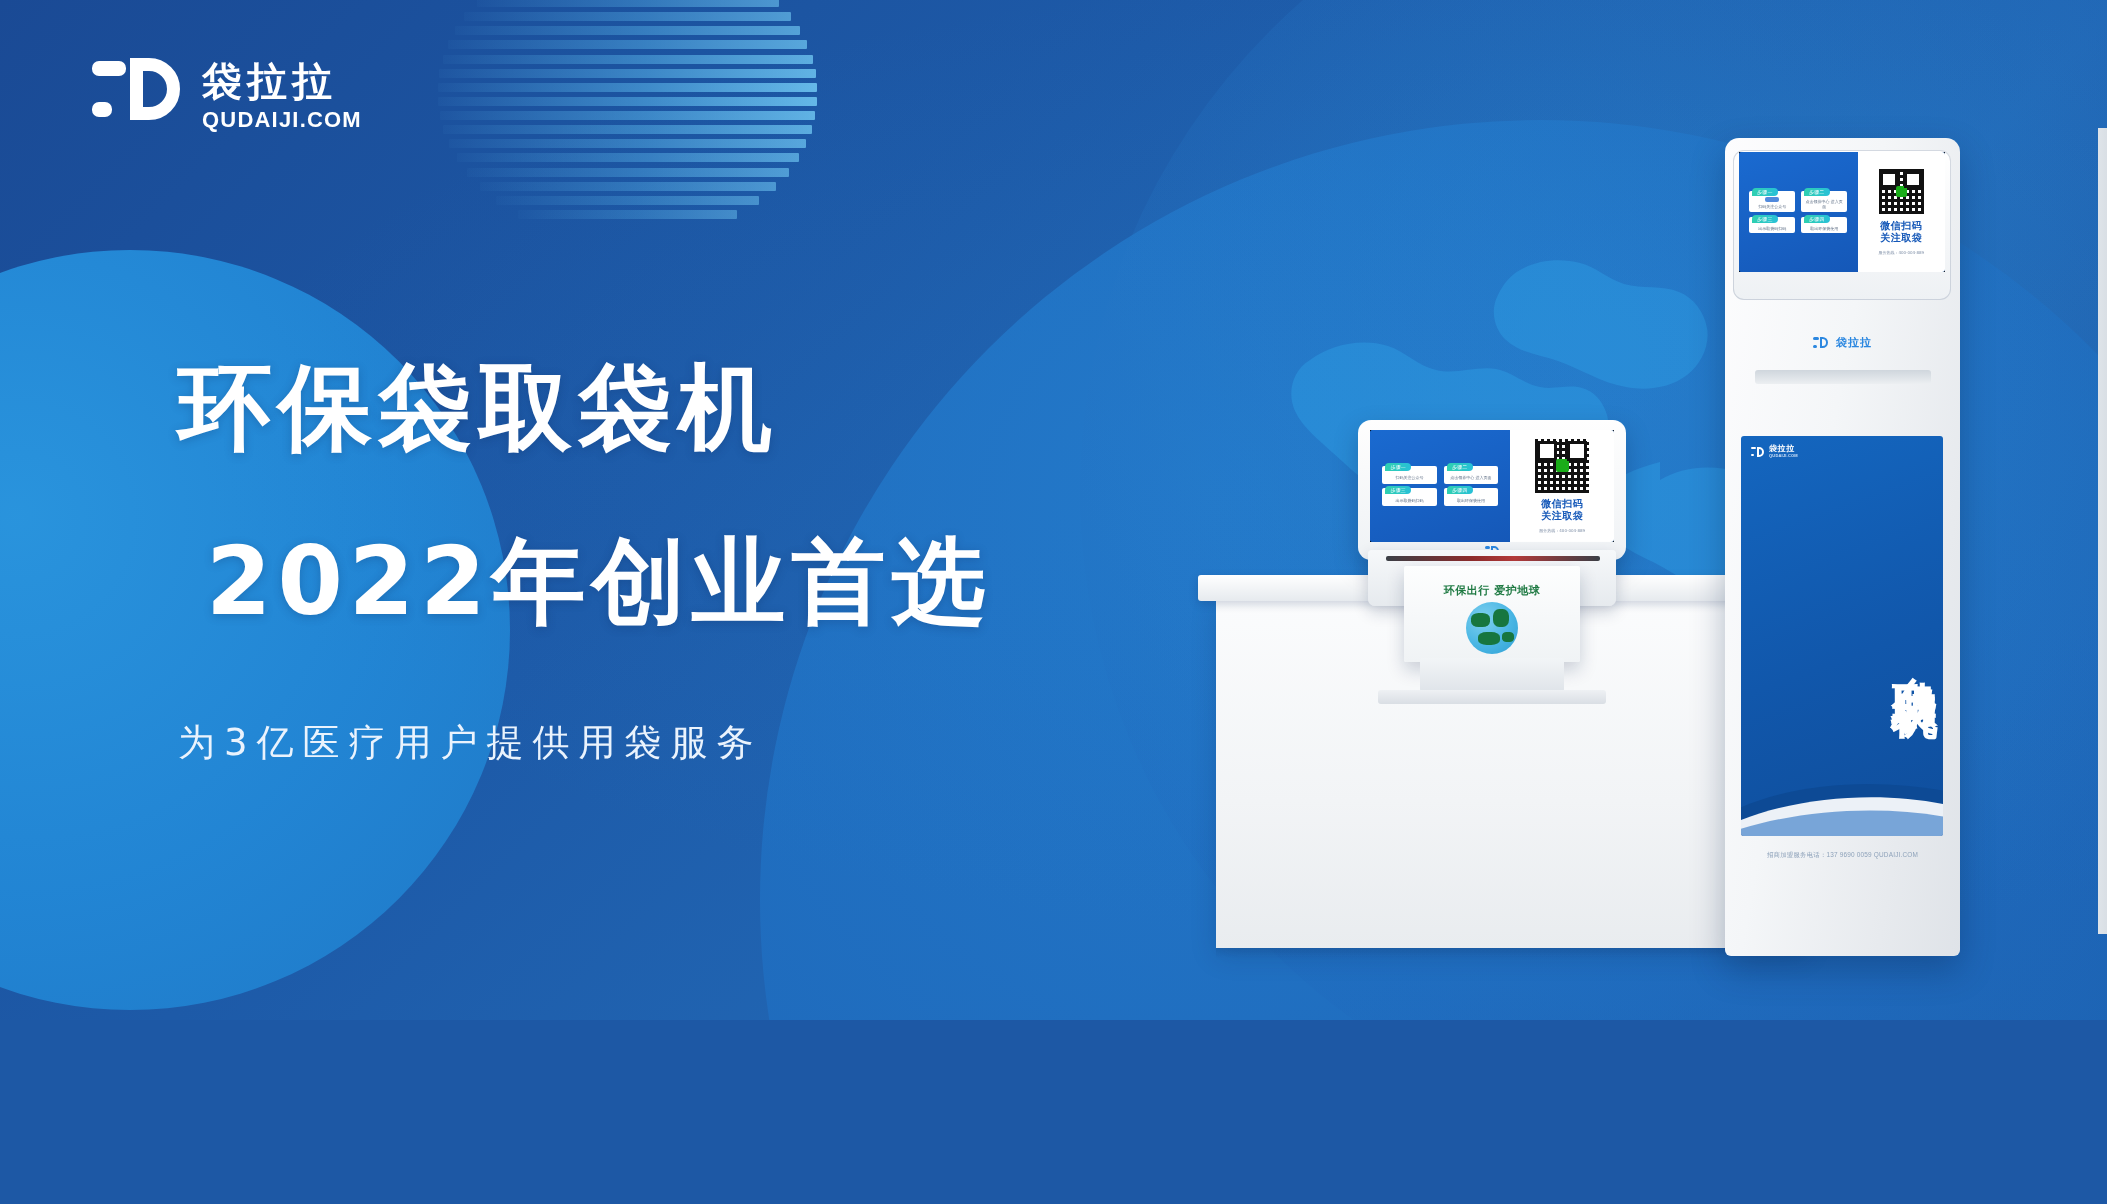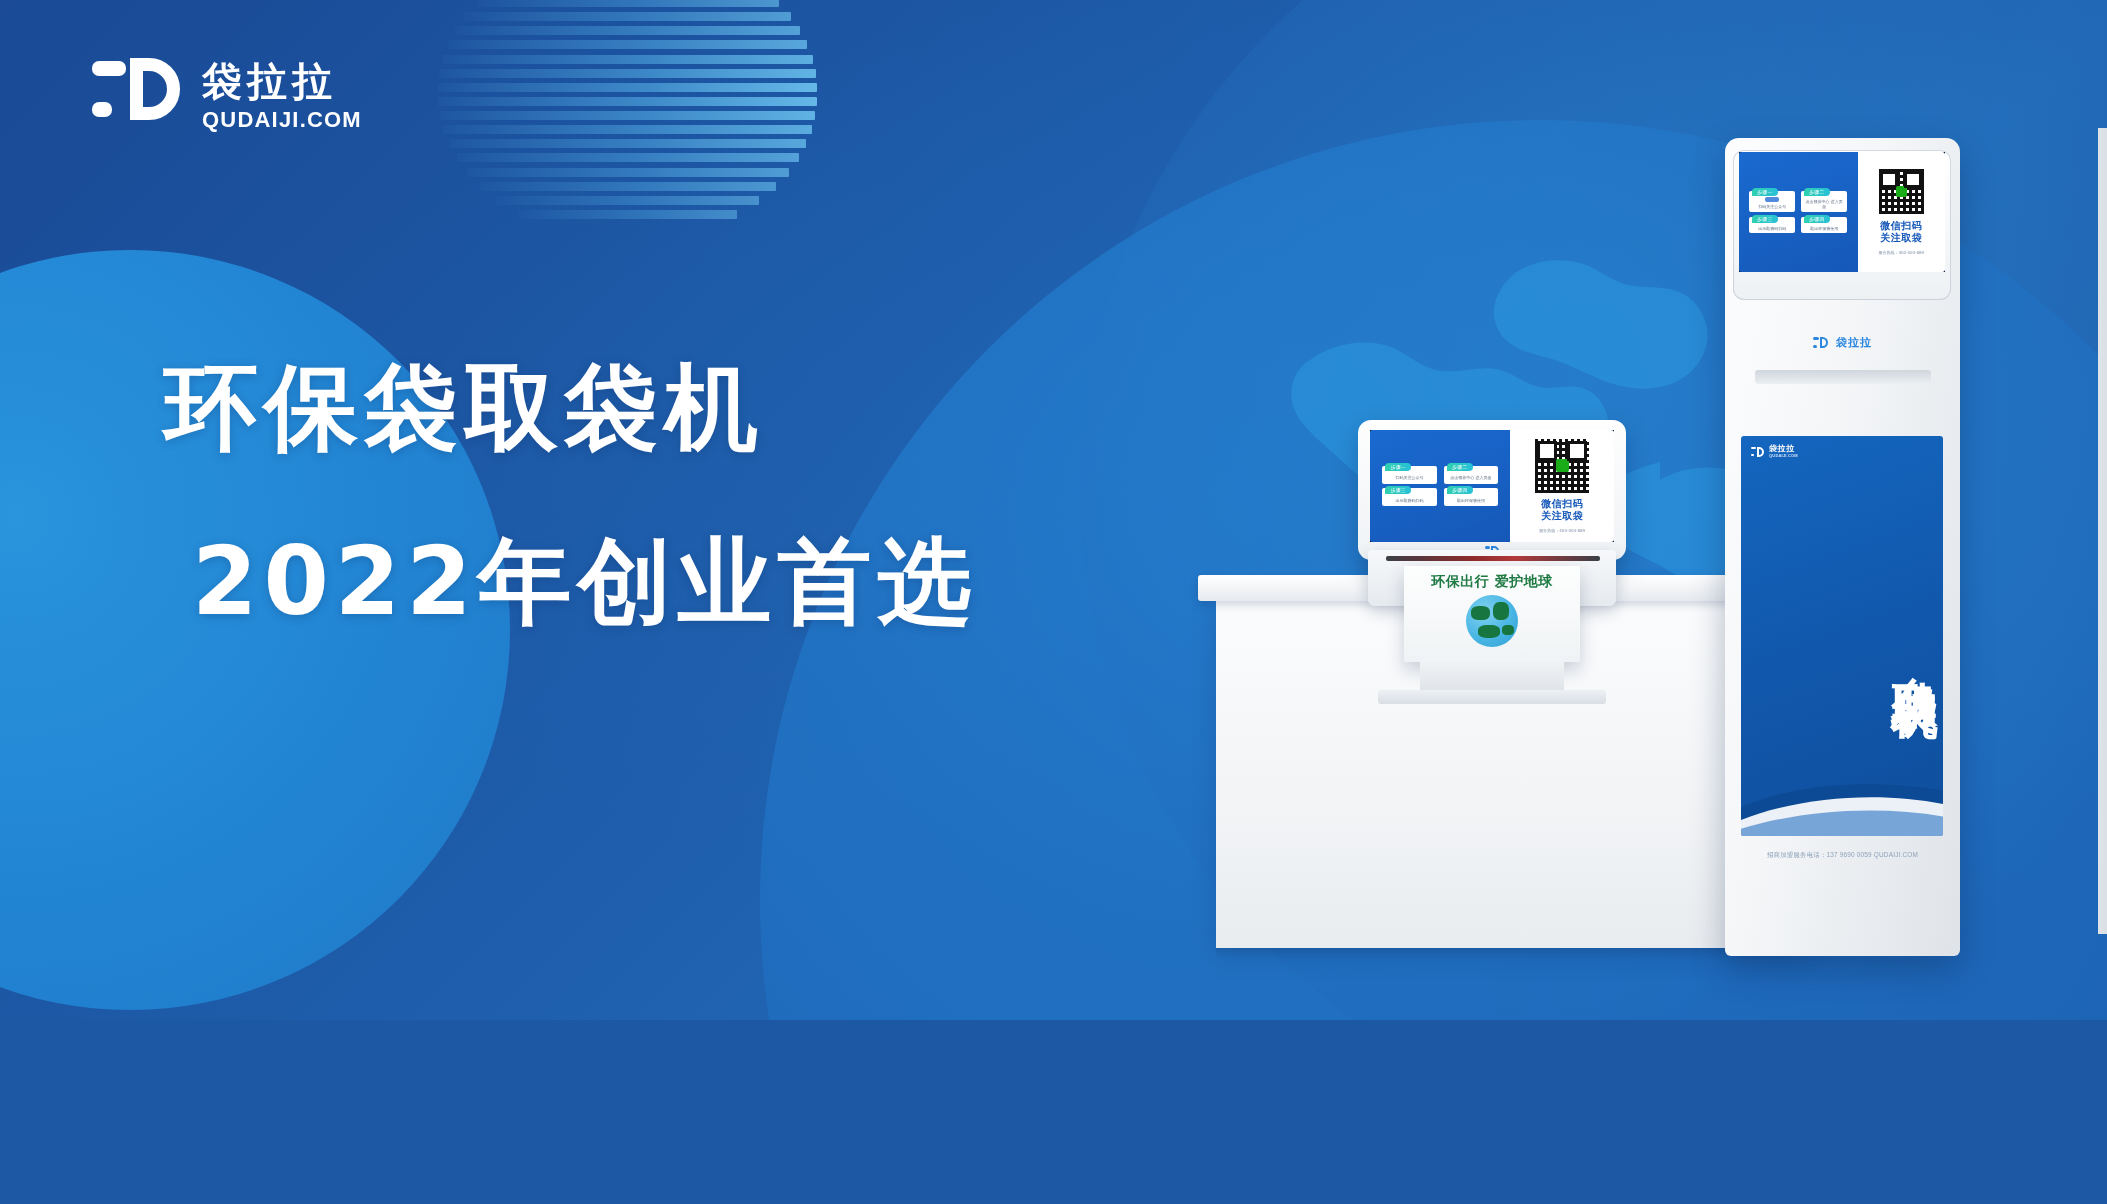--- a/index.html
+++ b/index.html
@@ -74,21 +74,21 @@
     color:#fff; font-size:40px; font-weight:700; letter-spacing:5px;
     line-height:1.05; white-space:nowrap;
     font-family:"DejaVu Sans","Liberation Sans",sans-serif;
   }
   .logo-en {
     color:#fff; font-size:22px; font-weight:700; letter-spacing:1.2px;
     margin-top:5px; white-space:nowrap;
   }
 
   
-  .copy { position:absolute; left:164px; top:360px; }
+  .copy { position:absolute; left:178px; top:360px; }
   .headline {
     color:#fff; font-weight:700; font-size:94px; line-height:1.02;
     letter-spacing:6px; white-space:nowrap;
     font-family:"DejaVu Sans","Liberation Sans",sans-serif;
     text-shadow:0 2px 10px rgba(10,40,90,.25);
   }
   .headline-2 { margin-top:78px;margin-left:28px; }
   .subline {
     margin-top:88px; color:#eaf3fd; font-size:37px; letter-spacing:9px;
     white-space:nowrap; font-weight:400;
@@ -192,22 +192,22 @@
     border-radius:2px;
   }
   .mini-bagwrap {
     position:absolute; left:46px; top:146px; width:176px; height:96px;
     background:linear-gradient(180deg,#fdfefe,#f0f3f5);
     border-radius:2px;
     box-shadow:0 8px 18px rgba(8,30,70,.2);
     overflow:hidden;
   }
   .mini-bag-text {
-    text-align:center; color:#1f7a43; font-size:14px; font-weight:700;
-    letter-spacing:.5px; margin-top:7px;
+    text-align:center; color:#1f7a43; font-size:11px; font-weight:700;
+    letter-spacing:.5px; margin-top:17px;
     font-family:"DejaVu Sans","Liberation Sans",sans-serif;
   }
   .mini-globe {
     margin:4px auto 0; width:52px; height:52px; border-radius:50%;
     background:radial-gradient(circle at 35% 32%, #7fd0ef 0%, #49b6e4 55%, #2f9ed2 100%);
     position:relative; overflow:hidden;
   }
   .mini-globe i {
     position:absolute; background:#17763f; border-radius:40%;
   }
@@ -364,20 +364,21 @@
     </div>
     <div class="logo-text">
       <div class="logo-cn">袋拉拉</div>
       <div class="logo-en">QUDAIJI.COM</div>
     </div>
   </div>
 
   <div class="copy">
     <div class="headline">环保袋取袋机</div>
     <div class="headline headline-2">2022年创业首选</div>
+    <div class="subline">为3亿医疗用户提供用袋服务</div>
   </div>
 
   <div class="scene">
 
     <div class="counter-shadow"></div>
     <div class="counter"></div>
     <div class="counter-top"></div>
 
     <div class="kiosk-side">
       

